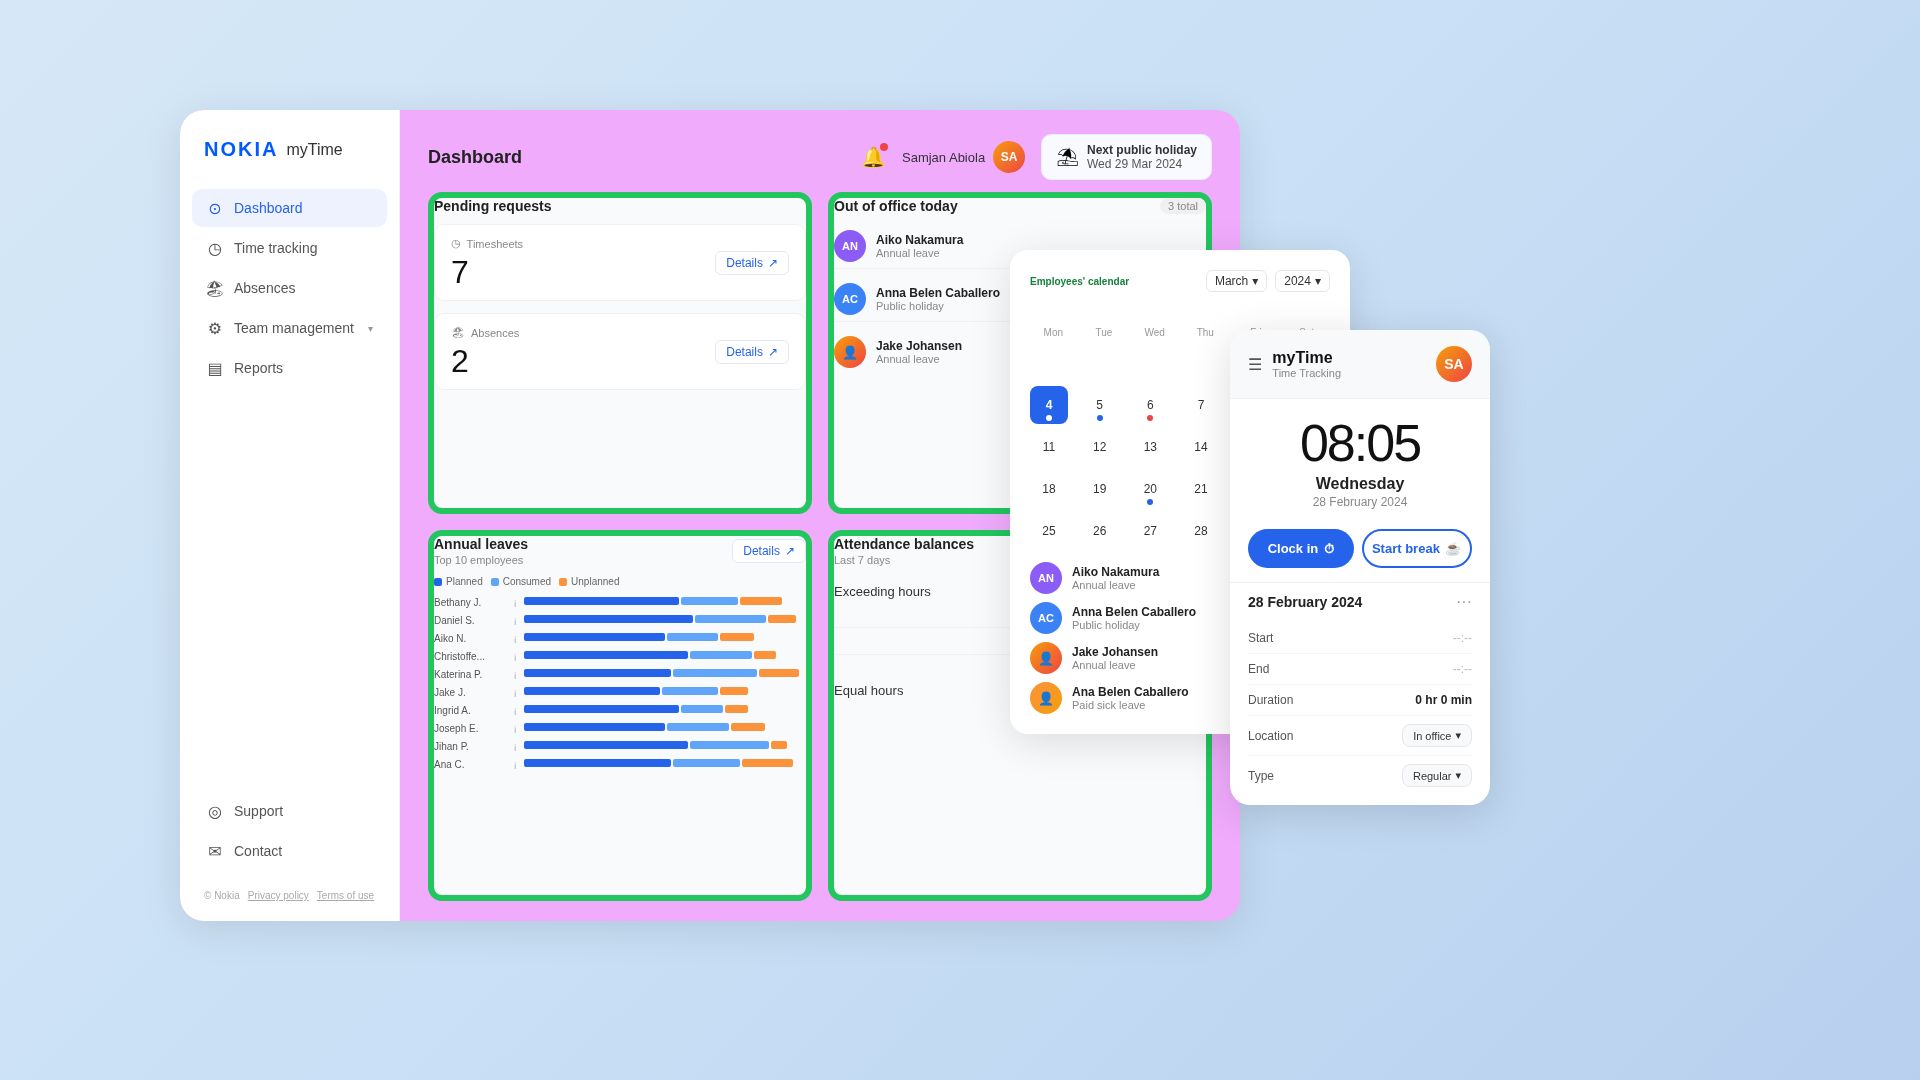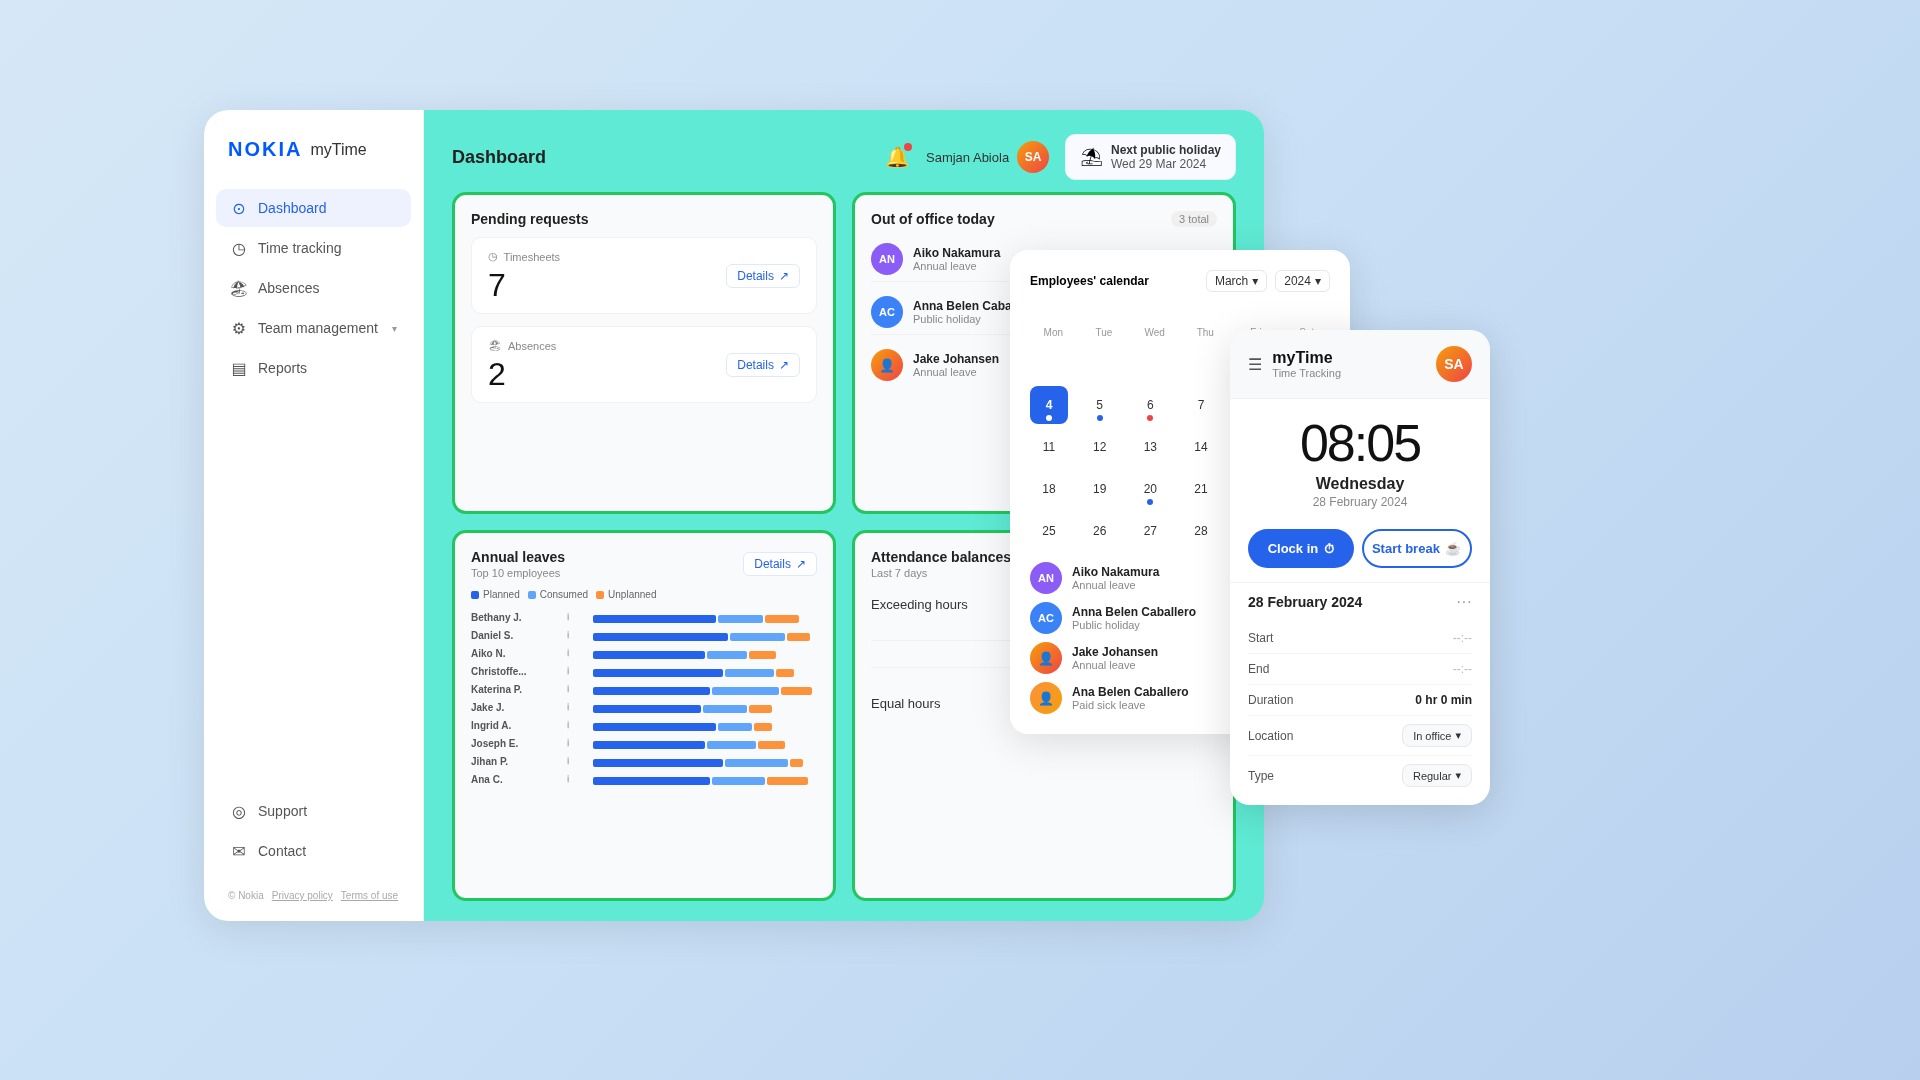--- a/index.html
+++ b/index.html
@@ -17,31 +17,30 @@
     .main-container {
       display: flex;
       gap: 0;
       position: relative;
       width: 1560px;
       height: 860px;
     }
 
     
     .dashboard-card {
-      background: #5eead4;
+      background: #f0abfc;
       border-radius: 24px;
       width: 1060px;
       height: 811px;
       display: flex;
       flex-direction: row;
       box-shadow: 0 8px 40px rgba(0,0,0,0.10);
       overflow: hidden;
       position: relative;
       z-index: 2;
-      margin-left: 24px;
     }
 
     
     .sidebar {
       width: 220px;
       min-width: 220px;
       background: #fff;
       border-right: 1px solid #f0f0f0;
       display: flex;
       flex-direction: column;
@@ -237,22 +236,21 @@
       display: grid;
       grid-template-columns: 1fr 1fr;
       gap: 16px;
       padding: 0 28px 20px 28px;
       overflow: hidden;
     }
 
     .card {
       background: #f9fafb;
       border-radius: 14px;
-      padding: 16px;
-      border: 3px solid #22c55e;
+      border: 6px solid #22c55e;
     }
 
     .card-header {
       display: flex;
       align-items: center;
       justify-content: space-between;
       margin-bottom: 10px;
     }
 
     .card-title {
@@ -367,24 +365,23 @@
     }
 
     .legend-dot {
       width: 8px;
       height: 8px;
       border-radius: 2px;
     }
 
     .al-row {
       display: flex;
-      align-items: flex-end;
-      gap: 24px;
+      align-items: flex-start;
+      gap: 8px;
       margin-bottom: 5px;
-      font-weight: bold;
     }
 
     .al-name {
       font-size: 10px;
       color: #555;
       width: 72px;
       flex-shrink: 0;
     }
 
     .al-info-icon {
@@ -431,21 +428,21 @@
       z-index: 3;
     }
 
     .cal-header {
       display: flex;
       align-items: center;
       justify-content: space-between;
       margin-bottom: 14px;
     }
 
-    .cal-title { font-size: 12px; font-weight: 600; color: #000000; }
+    .cal-title { font-size: 10px; font-weight: 600; color: #15803d; }
 
     .cal-controls {
       display: flex;
       gap: 8px;
       align-items: center;
     }
 
     .cal-select {
       font-size: 12px;
       color: #333;

